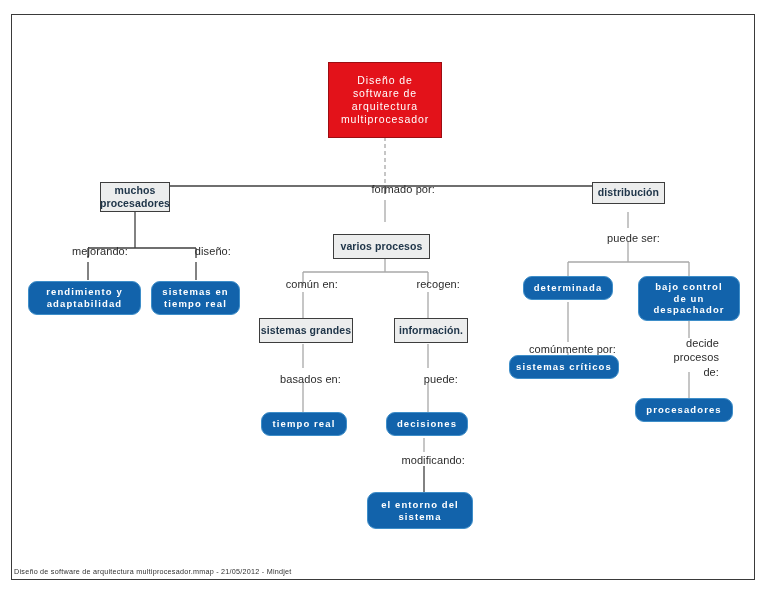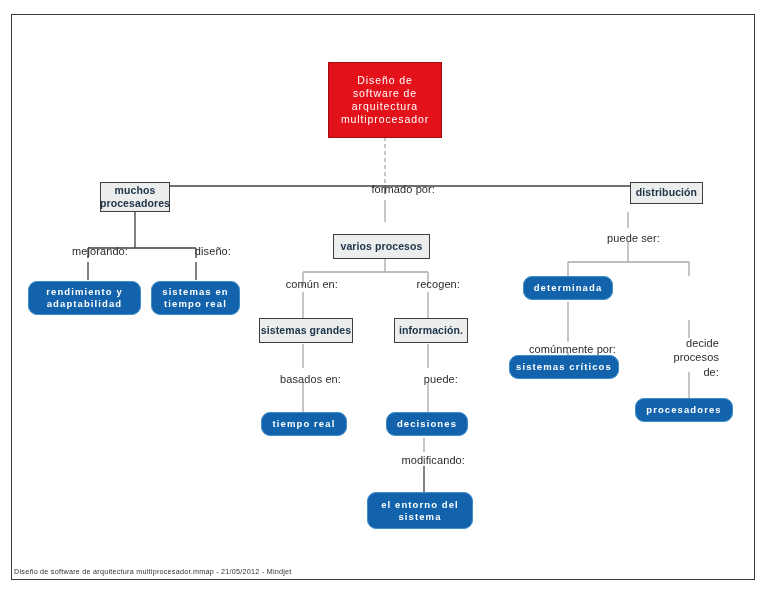--- a/index.html
+++ b/index.html
@@ -163,41 +163,44 @@
   <div class="node node-root" style="left:328px; top:62px; width:114px; height:76px;">Diseño de
 software de
 arquitectura
 multiprocesador</div>
 
   <div class="node node-topic" style="left:100px; top:182px; width:70px; height:30px;">muchos
 procesadores</div>
 
   <div class="node node-topic" style="left:333px; top:222px; width:97px; height:25px;margin-top:12px;">varios procesos</div>
 
-  <div class="node node-topic" style="left:592px; top:182px; width:73px; height:22px;margin-left:38px;">distribución</div>
+  <div class="node node-topic" style="left:592px; top:182px; width:73px; height:22px;">distribución</div>
 
   <div class="node node-topic" style="left:259px; top:318px; width:94px; height:25px;">sistemas grandes</div>
 
   <div class="node node-topic" style="left:394px; top:318px; width:74px; height:25px;">información.</div>
 
   <div class="node node-leaf" style="left:28px; top:281px; width:113px; height:34px;">rendimiento y
 adaptabilidad</div>
 
   <div class="node node-leaf" style="left:151px; top:281px; width:89px; height:34px;">sistemas en
 tiempo real</div>
 
   <div class="node node-leaf" style="left:261px; top:412px; width:86px; height:24px;">tiempo real</div>
 
   <div class="node node-leaf" style="left:386px; top:412px; width:82px; height:24px;">decisiones</div>
 
   <div class="node node-leaf" style="left:367px; top:492px; width:106px; height:37px;">el entorno del
 sistema</div>
 
   <div class="node node-leaf" style="left:523px; top:276px; width:90px; height:24px;">determinada</div>
 
+  <div class="node node-leaf" style="left:638px; top:276px; width:102px; height:45px;">bajo control
+de un
+despachador</div>
 
   <div class="node node-leaf" style="left:509px; top:355px; width:110px; height:24px;">sistemas críticos</div>
 
   <div class="node node-leaf" style="left:635px; top:398px; width:98px; height:24px;">procesadores</div>
 
   <div class="edge-label" style="left:335px; top:182px; width:100px;">formado por:</div>
 
   <div class="edge-label" style="left:48px; top:244px; width:80px;">mejorando:</div>
 
   <div class="edge-label" style="left:161px; top:244px; width:70px;">diseño:</div>

